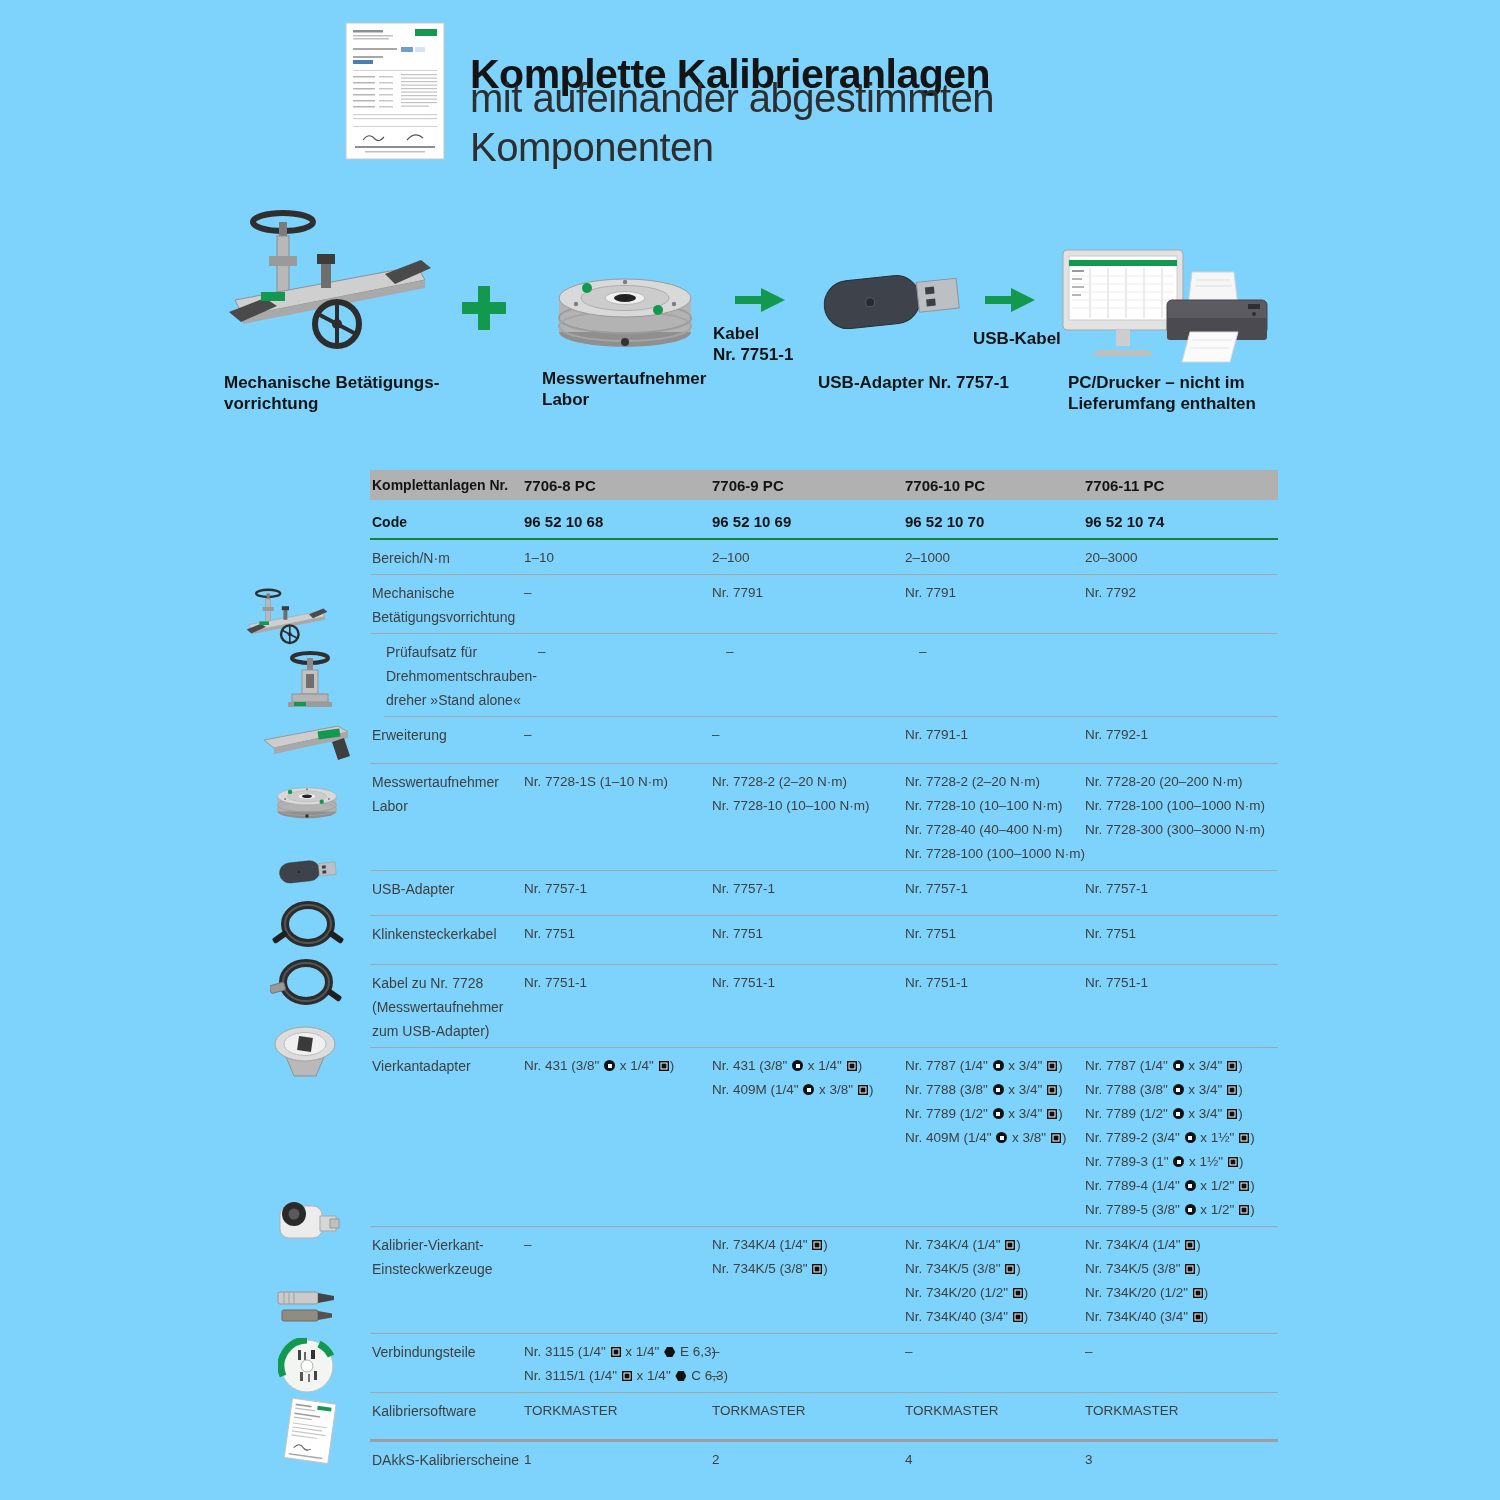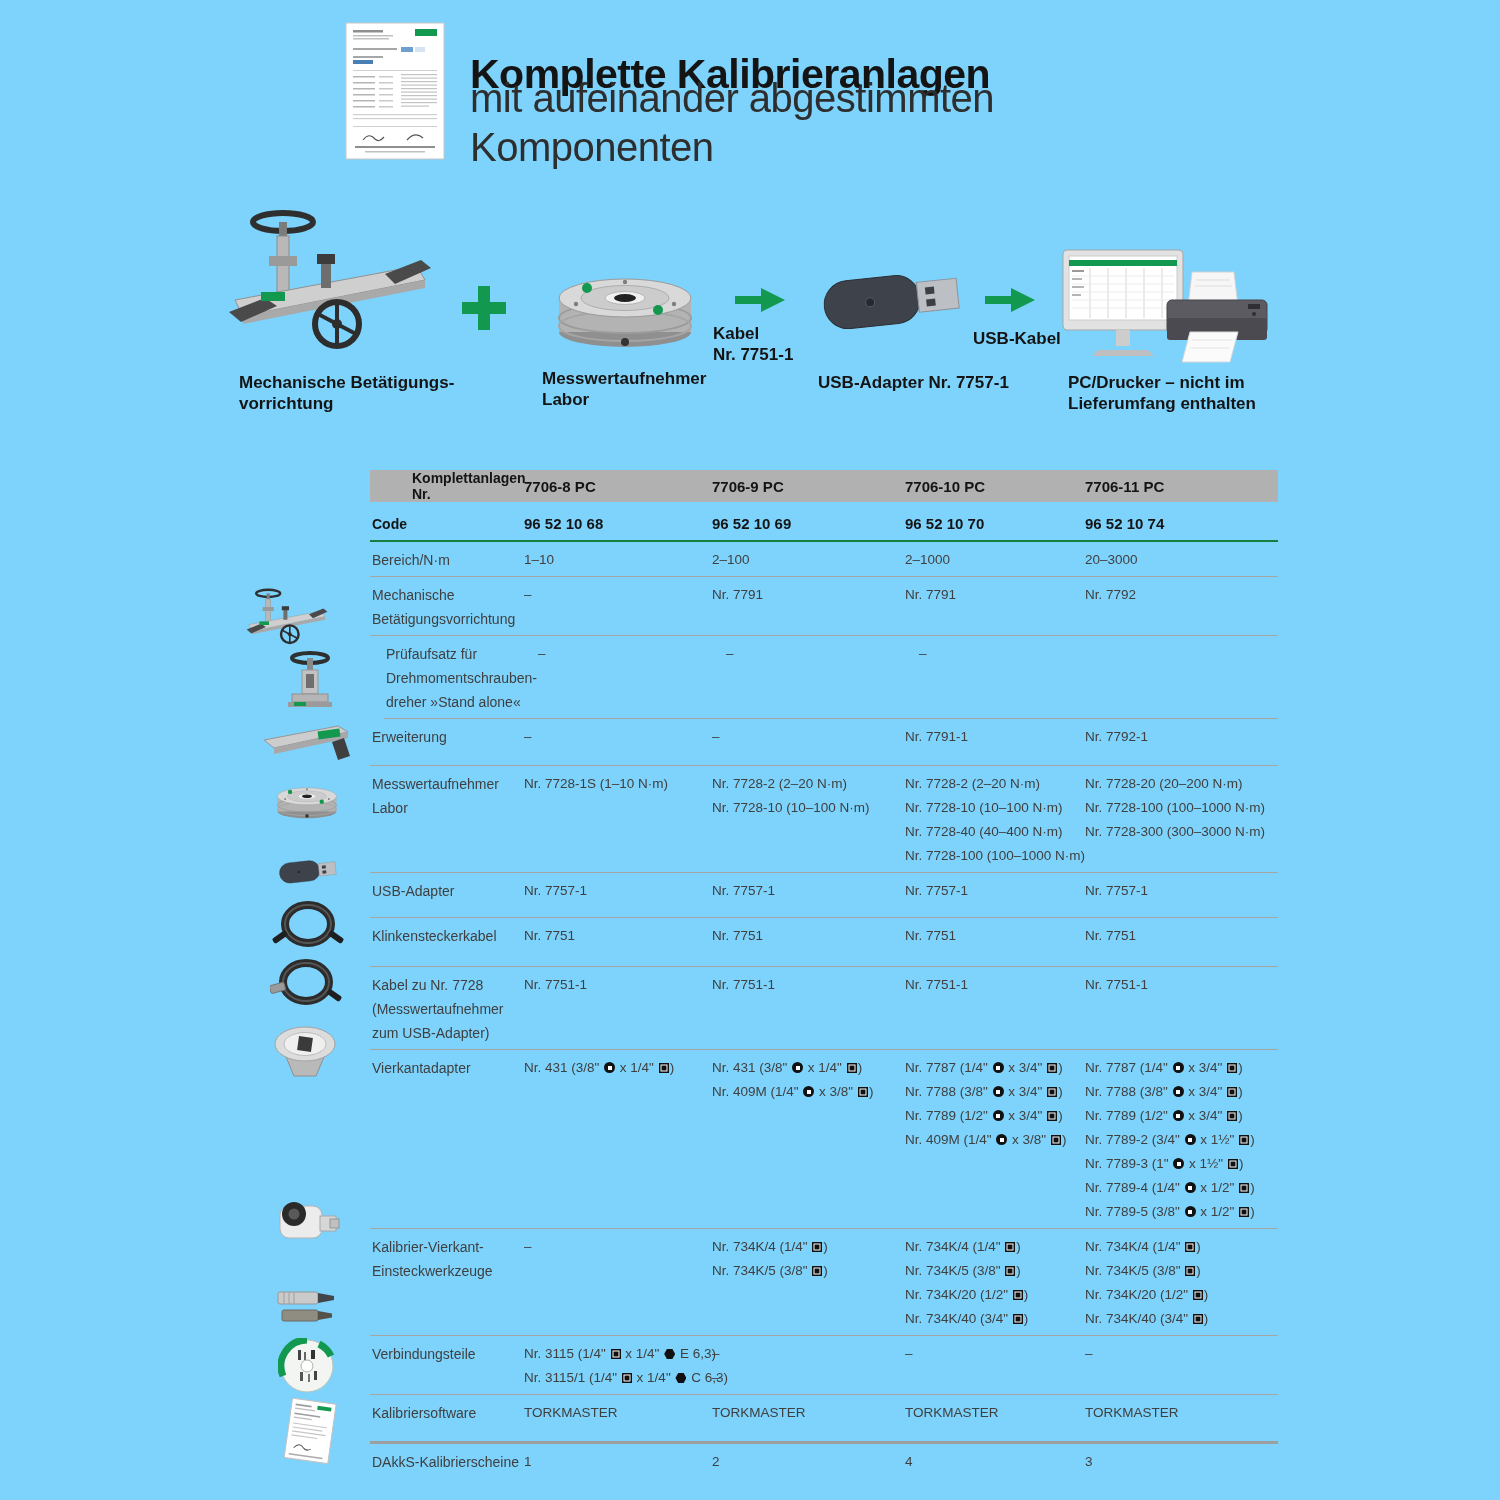--- a/index.html
+++ b/index.html
@@ -18,21 +18,21 @@
   .plus{color:var(--green);}
   .arrow{color:var(--green);}
 
   
   .ptable{position:absolute;left:370px;top:470px;width:908px;font-size:13.5px;color:#3f3f3f;}
   .prow{display:grid;grid-template-columns:154px 188px 193px 180px 193px;}
   .prow > div{padding-top:6px;padding-bottom:4px;}
   .prow .line{line-height:24px;white-space:nowrap;}
   .phead{background:var(--headerbar);min-height:30px;align-items:center;font-weight:bold;font-size:15px;color:#141414;margin-bottom:4px;}
   .phead > div{padding-top:0;padding-bottom:0;}
-  .phead .lab{padding-left:8px;margin-left:40px;}
+  .phead .lab{padding-left:8px;}
   .prow .lab{padding-left:2px;font-size:14px;}
   .row-bold{font-weight:bold;font-size:15px;color:#141414;}
   .sep-normal{border-bottom:1px solid #a6a6a6;}
   .sep-dark{border-bottom:2px solid #15803d;}
   .sep-thick{border-bottom:3px solid #9e9e9e;}
   .sep-end{border-bottom:1px solid #6f6f6f;}
 
   
   .ic{display:inline-block;vertical-align:-1px;margin:0 1px;}
   .ic-f{width:11px;height:11px;border-radius:50%;background:#111;position:relative;}
@@ -260,21 +260,21 @@
   <h1 class="title">Komplette Kalibrieranlagen</h1>
   <div class="subtitle">
     <div>mit aufeinander abgestimmten</div>
     <div>Komponenten</div>
   </div>
 
   <div class="flow">
     <svg class="fl-abs" style="left:225px;top:8px" width="210" height="160" viewBox="0 0 210 160">
         <use href="#g-machine"></use>
       </svg>
-    <div class="flow-label" style="left:239px;top:184px">
+    <div class="flow-label" style="left:224px;top:184px">
       <div>Mechanische Betätigungs-</div>
       <div>vorrichtung</div>
     </div>
 
     <div class="fl-abs plus" style="left:462px;top:98px">
       <svg width="44" height="44" viewBox="0 0 44 44">
           <use href="#g-plus"></use>
         </svg>
     </div>
 

